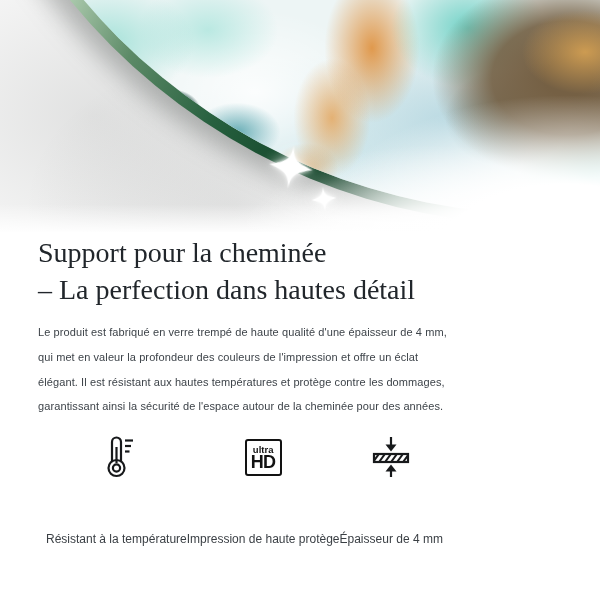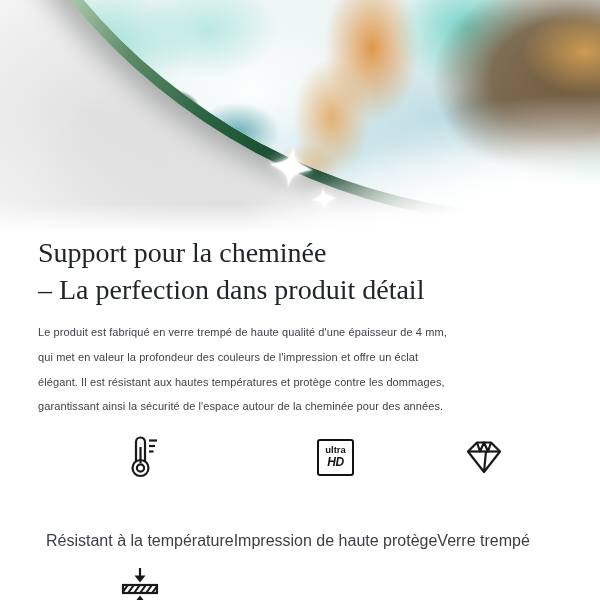--- a/index.html
+++ b/index.html
@@ -73,30 +73,30 @@
     font-size: 11px; line-height: 24.8px; letter-spacing: 0.1px; color: #3d4349;
   }
 
   
   .features {
     margin-top: 15px; padding: 0 8px;
     display: grid; grid-template-columns: repeat(3, 1fr); row-gap: 15px;
   }
   .feature { display: flex; flex-direction: column; align-items: center; gap: 43px; }
   .icon-box { height: 46px; display: flex; align-items: center; justify-content: center; }
-  .feature-label { margin-top: 9px; font-size: 16px; color: #3a3f44; white-space: nowrap; }
+  .feature-label { margin-top: 9px; font-size: 12px; color: #3a3f44; white-space: nowrap; }
   .icon-stroke { stroke: #17191b; fill: none; stroke-width: 2.2; }
 
   .uhd {
     width: 37px; height: 37px; border: 2.5px solid #121212; border-radius: 3px;
     display: flex; flex-direction: column; align-items: center; justify-content: center;
     color: #121212;
   }
   .uhd-top { font-size: 9.5px; font-weight: 700; line-height: 10px; letter-spacing: 0; }
-  .uhd-bottom { font-size: 12px; font-weight: 800; line-height: 15px; letter-spacing: -0.5px; font-style: italic; }
+  .uhd-bottom { font-size: 18px; font-weight: 800; line-height: 15px; letter-spacing: -0.5px; }
 </style>
 </head>
 <body>
 
 <div class="page">
 
   <div class="hero">
     <div class="glass-shadow"></div>
     <div class="glass-edge"></div>
     <div class="glass-art"></div>
@@ -105,21 +105,21 @@
       <path d="M20,1 C21.3,13 23.5,15.5 39,20 C23.5,24.5 21.3,27 20,39 C18.7,27 16.5,24.5 1,20 C16.5,15.5 18.7,13 20,1 Z" fill="#ffffff"></path>
     </svg>
     <svg class="sparkle s2" viewBox="0 0 40 40">
       <path d="M20,1 C21.3,13 23.5,15.5 39,20 C23.5,24.5 21.3,27 20,39 C18.7,27 16.5,24.5 1,20 C16.5,15.5 18.7,13 20,1 Z" fill="#ffffff"></path>
     </svg>
   </div>
 
   <div class="content">
     <h1 class="page-title">
       <span>Support pour la cheminée</span><br>
-      <span>– La perfection dans produit détail</span>
+      <span>– La perfection dans hautes détail</span>
     </h1>
     <p class="description">Le produit est fabriqué en verre trempé de haute qualité d'une épaisseur de 4 mm, qui met en valeur la profondeur des couleurs de l'impression et offre un éclat élégant. Il est résistant aux hautes températures et protège contre les dommages, garantissant ainsi la sécurité de l'espace autour de la cheminée pour des années.</p>
 
     <div class="features">
 
       <div class="feature">
         <div class="icon-box">
           <svg width="40" height="46" viewBox="0 0 40 46">
             <path class="icon-stroke" d="M16,27 L16,8 A4.5,4.5 0 0 1 25,8 L25,27"></path>
             <circle class="icon-stroke" cx="20.5" cy="34" r="8"></circle>
@@ -137,31 +137,20 @@
         <div class="icon-box">
           <div class="uhd">
             <span class="uhd-top">ultra</span>
             <span class="uhd-bottom">HD</span>
           </div>
         </div>
         <div class="feature-label">Impression de haute protège</div>
       </div>
 
 
-      <div class="feature">
-        <div class="icon-box">
-          <svg width="44" height="38" viewBox="0 0 44 38">
-            <path class="icon-stroke" stroke-width="2" stroke-linejoin="round" d="M6,13.5 L15,4.5 L29,4.5 L38,13.5 L22,34 Z"></path>
-            <line class="icon-stroke" stroke-width="2" x1="6" y1="13.5" x2="38" y2="13.5"></line>
-            <path class="icon-stroke" stroke-width="2" stroke-linejoin="round" d="M15,4.5 L18,13.5 L22,4.5 L26,13.5 L29,4.5"></path>
-            <line class="icon-stroke" stroke-width="2" x1="24" y1="13.5" x2="22" y2="34"></line>
-          </svg>
-        </div>
-        <div class="feature-label">Verre trempé</div>
-      </div>
 
 
       <div class="feature">
         <div class="icon-box">
           <svg width="44" height="44" viewBox="0 0 44 44">
             <defs>
               <clipPath id="barClip">
                   <rect x="5" y="19" width="34" height="8"></rect>
                 </clipPath>
             </defs>

